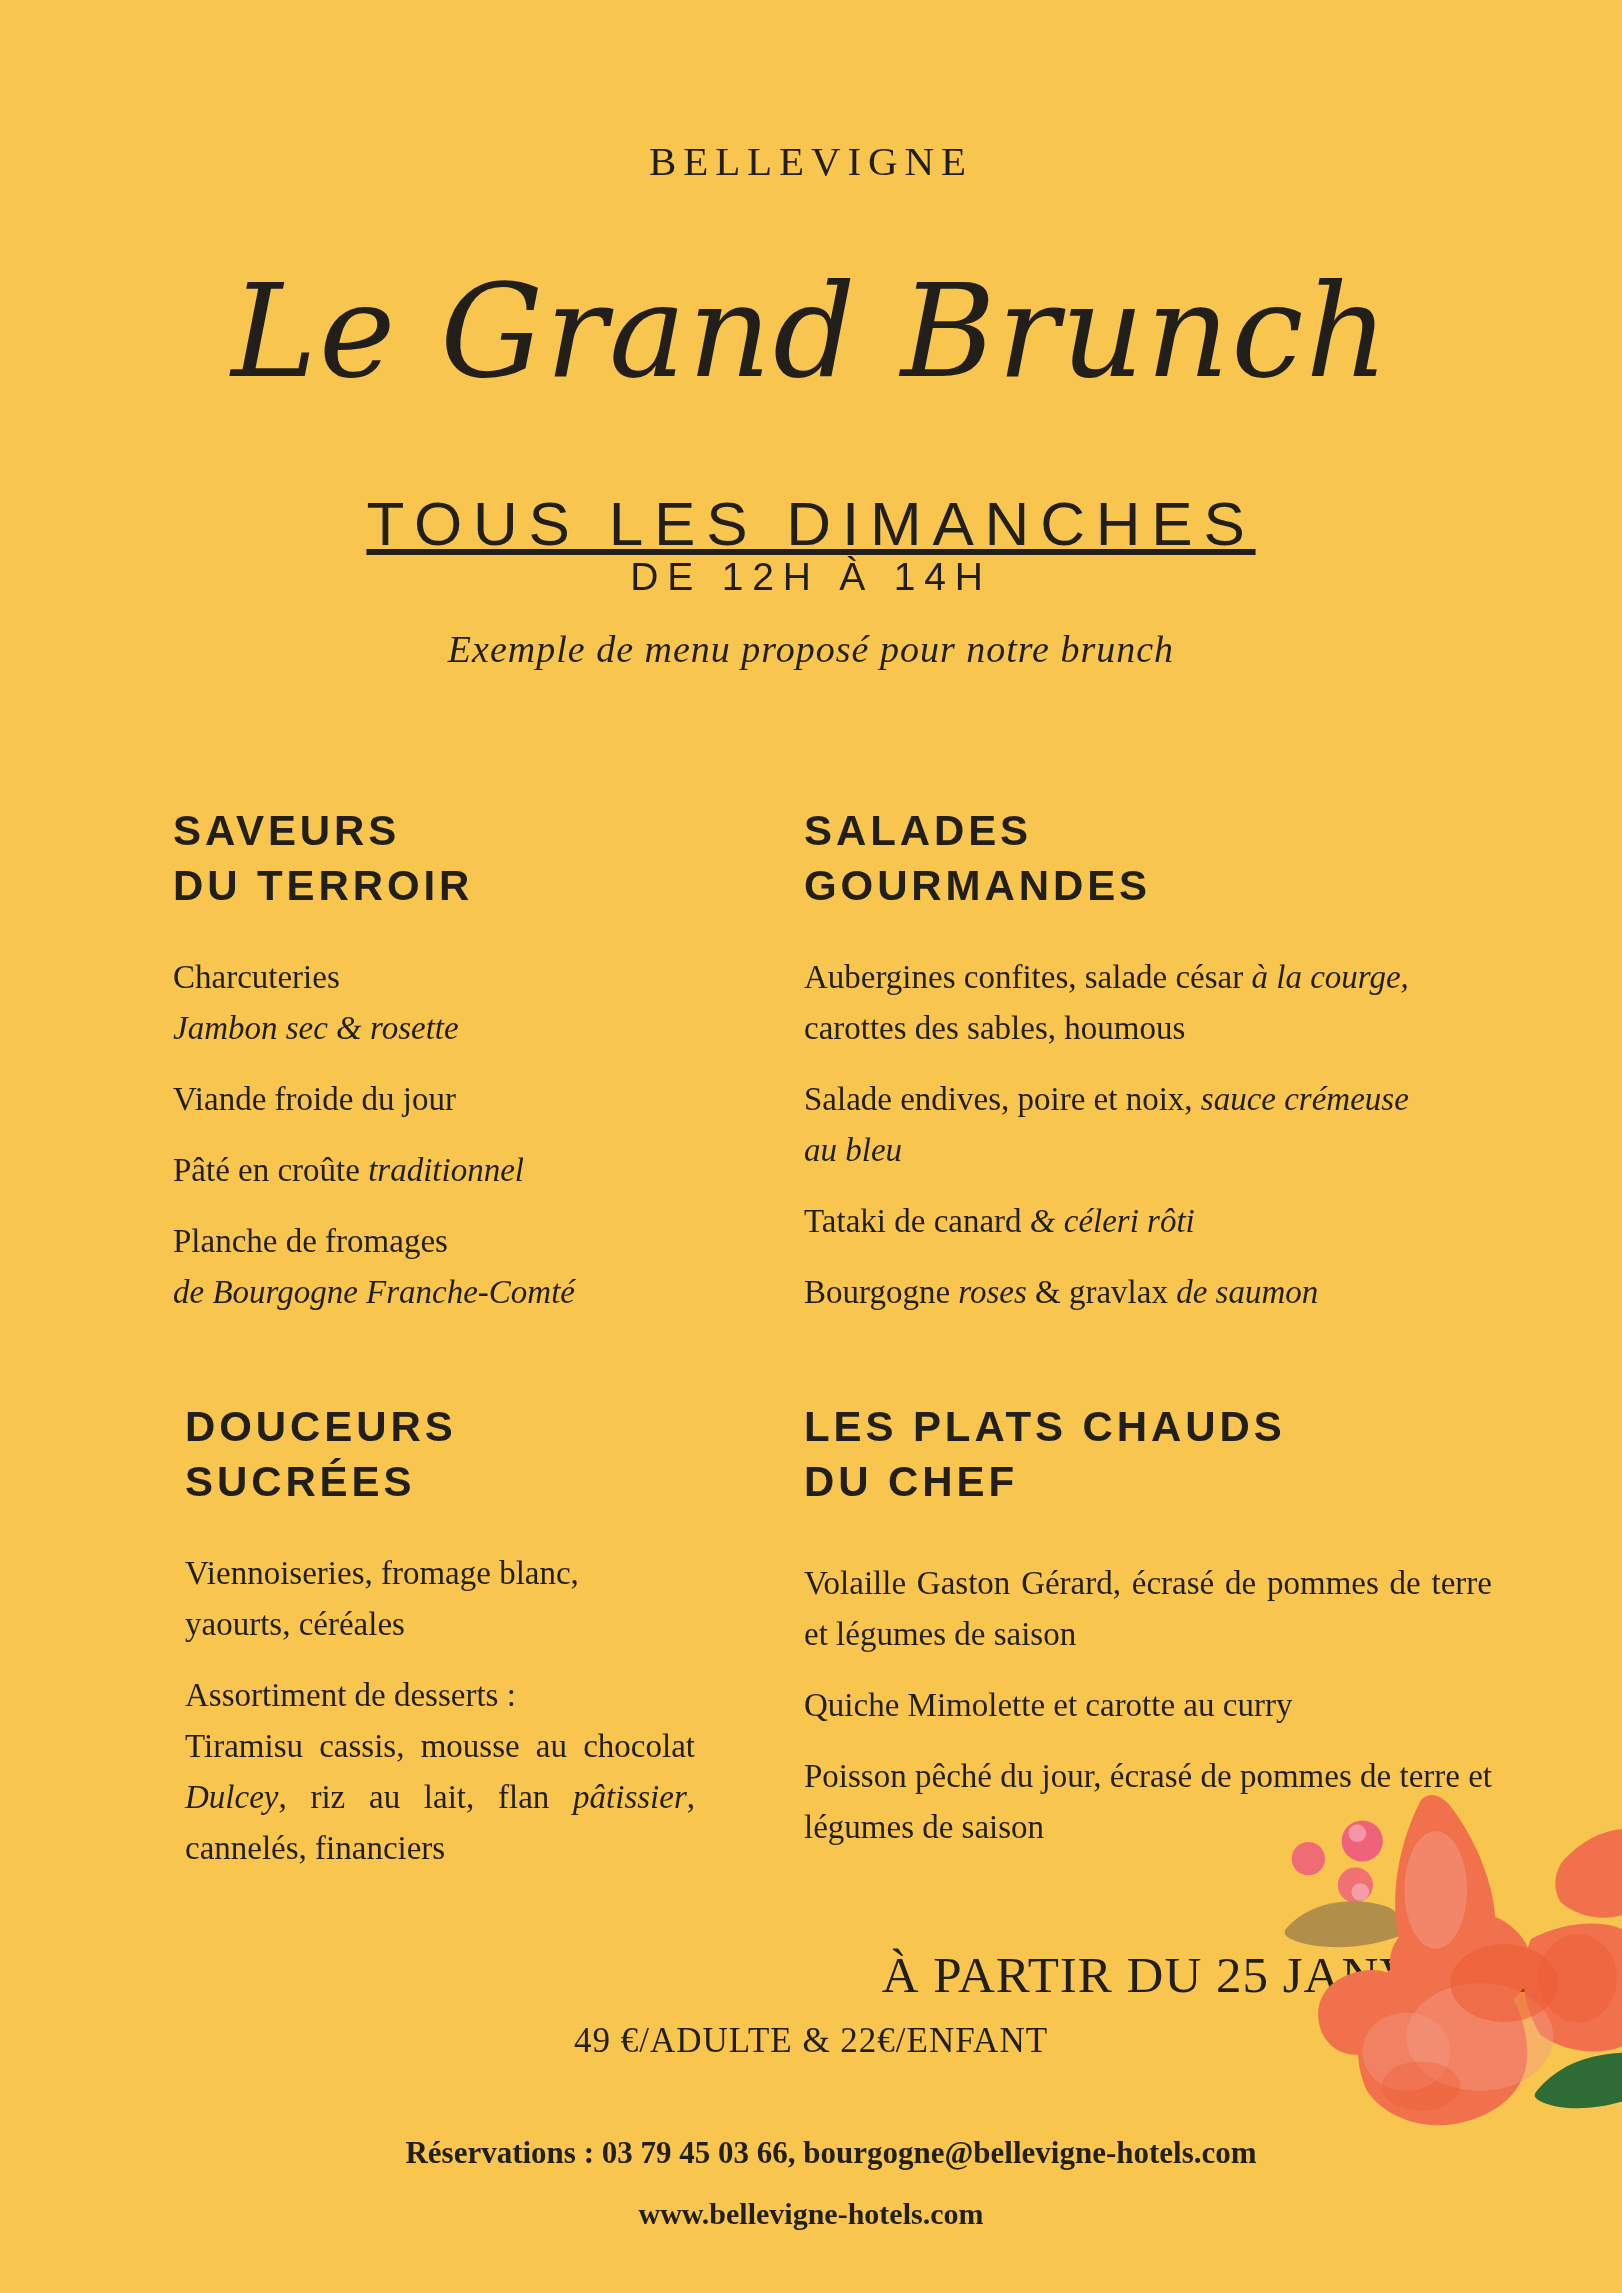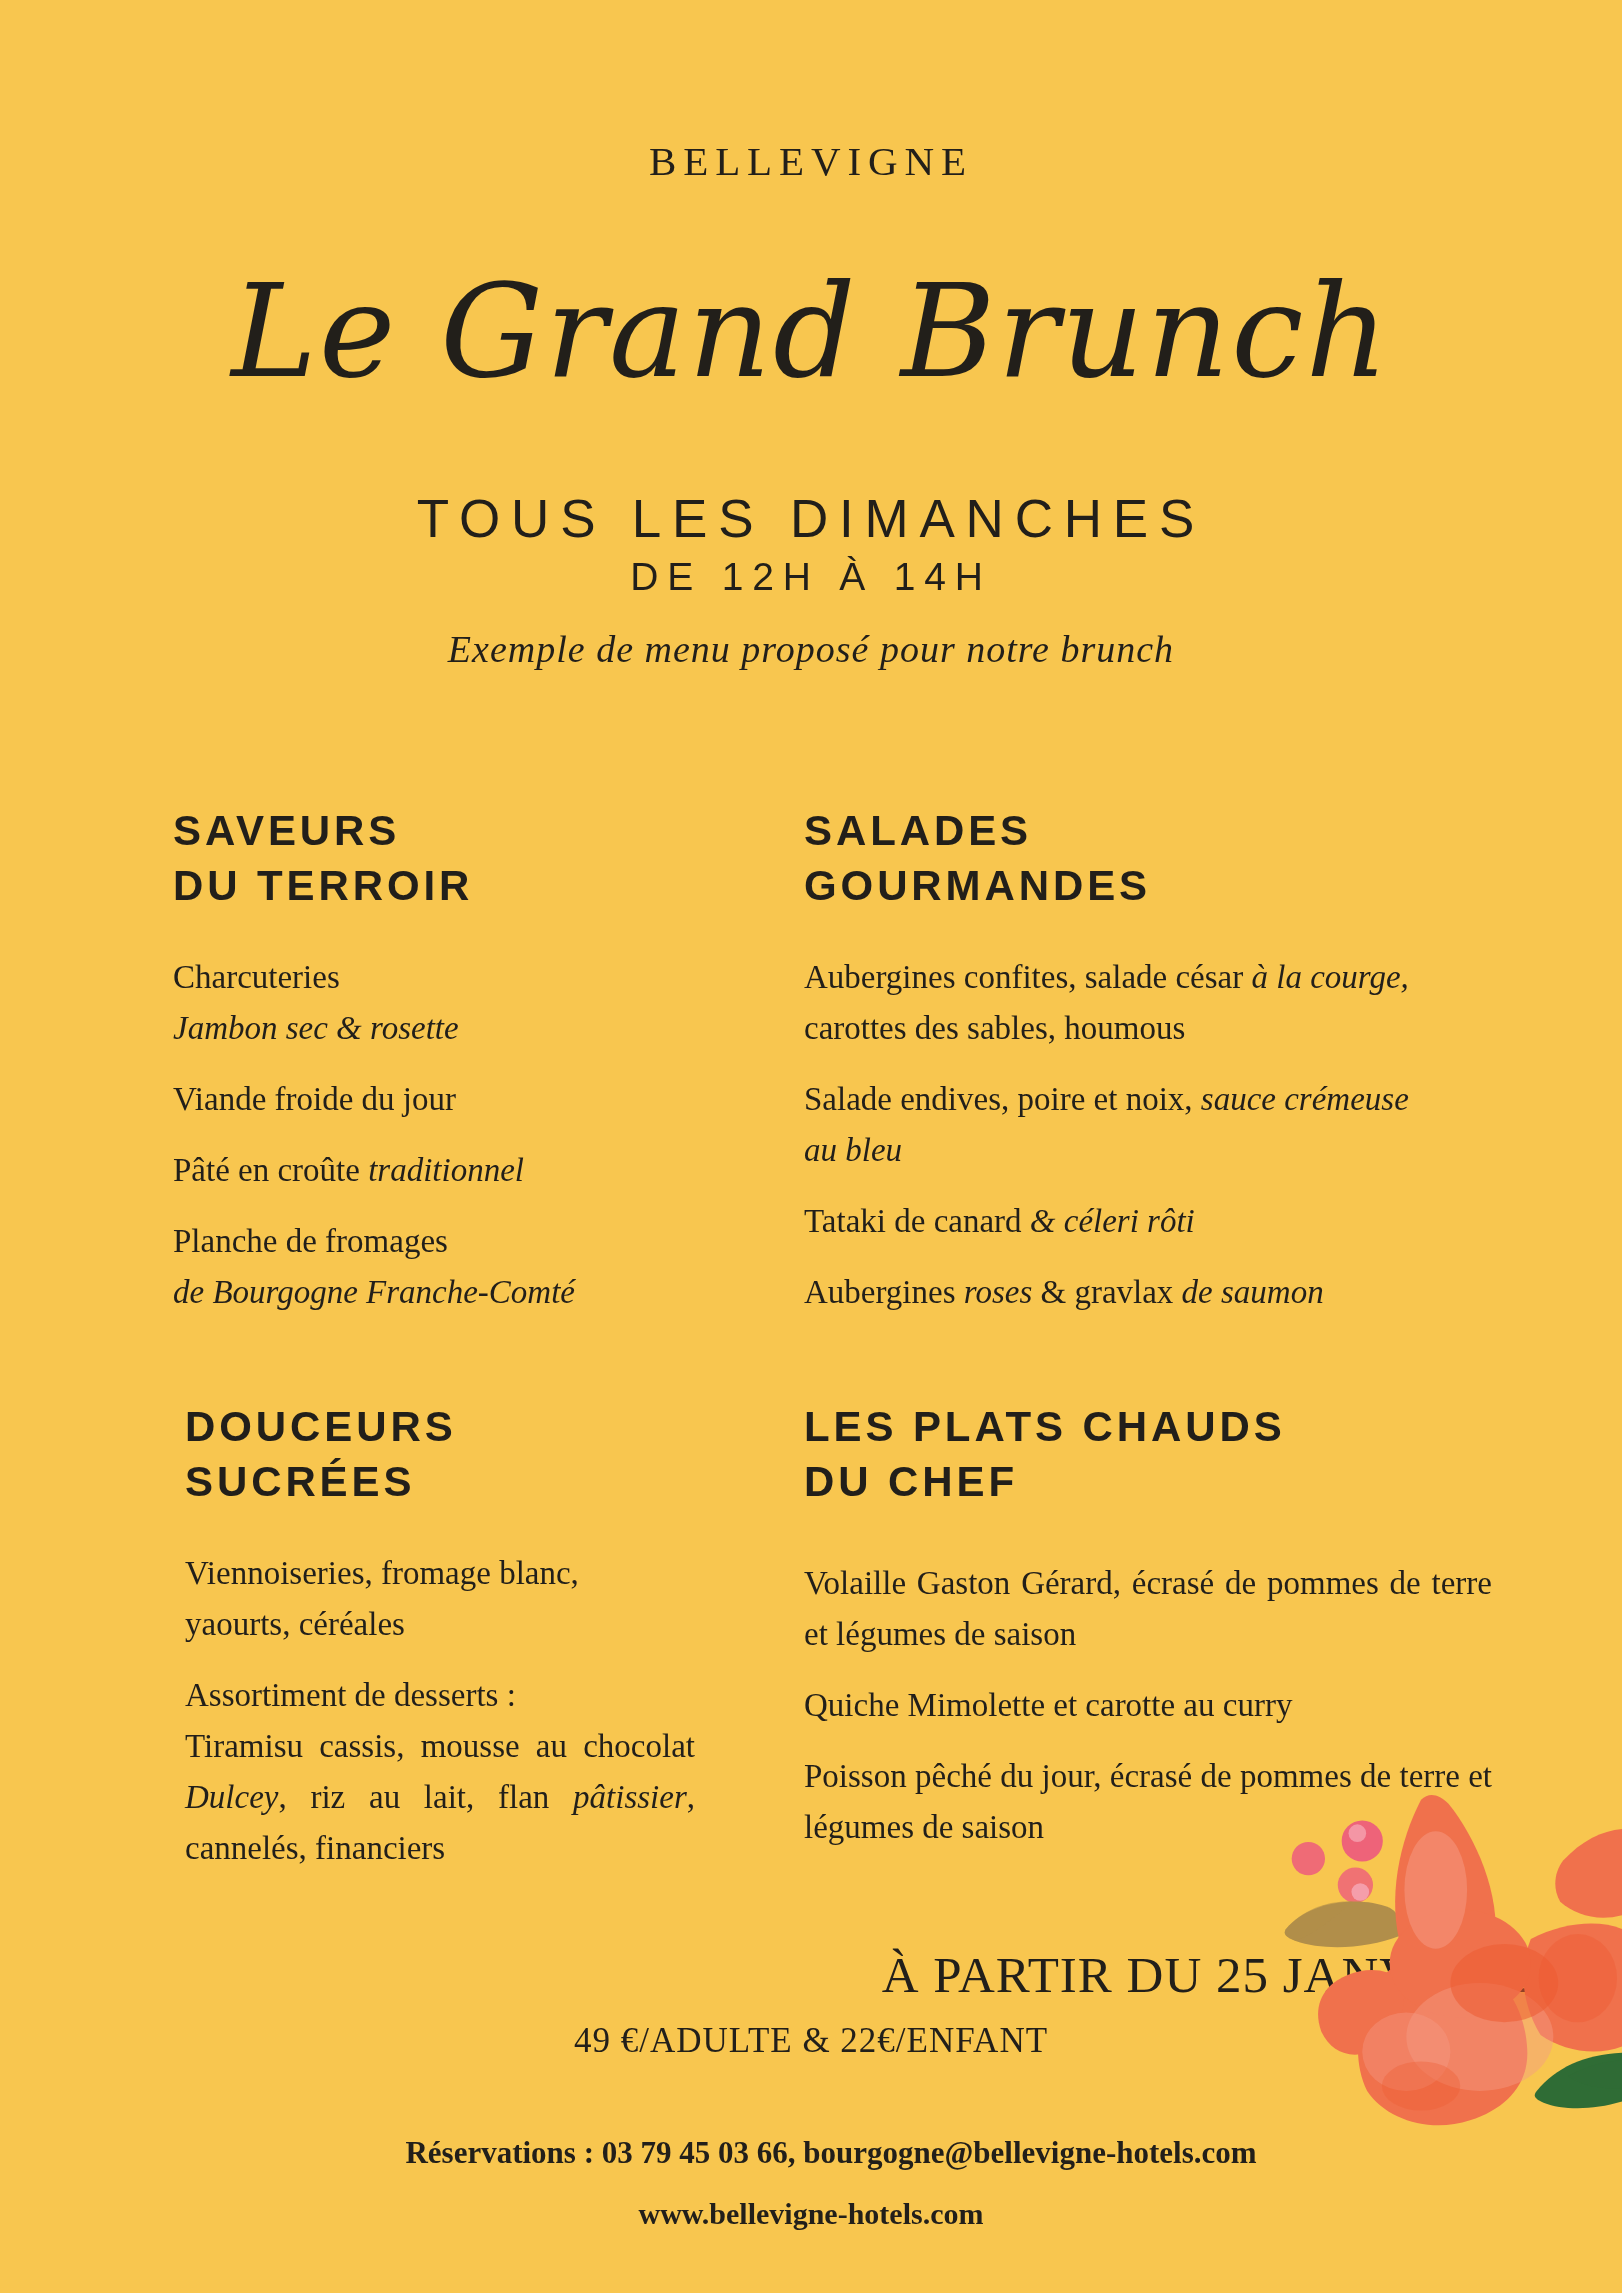--- a/index.html
+++ b/index.html
@@ -41,23 +41,24 @@
     top: 257px;
     font-family: "DejaVu Serif", serif;
     font-style: italic;
     font-size: 129px;
     line-height: 1.15;
     letter-spacing: 2px;
   }
   .sched1 {
     top: 488px;
     font-family: "Liberation Sans", sans-serif;
-    font-size: 53px;
+    font-size: 62px;
     letter-spacing: 10.8px;
     font-weight: 400;
+    text-decoration: underline;
   }
   .sched2 {
     top: 555px;
     font-family: "Liberation Sans", sans-serif;
     font-size: 39px;
     letter-spacing: 8.8px;
     font-weight: 400;
   }
   .subtitle {
     top: 627px;
@@ -137,21 +138,21 @@
     <p class="item"><span>Charcuteries</span><br><em>Jambon sec &amp; rosette</em></p>
     <p class="item"><span>Viande froide du jour</span></p>
     <p class="item"><span>Pâté en croûte </span><em>traditionnel</em></p>
     <p class="item"><span>Planche de fromages</span><br><em>de Bourgogne Franche-Comté</em></p>
   </section>
 <section class="section sec-r1">
     <h2 class="sec-heading">SALADES<br>GOURMANDES</h2>
     <p class="item"><span>Aubergines confites, salade césar </span><em>à la courge,</em><br><span>carottes des sables, houmous</span></p>
     <p class="item"><span>Salade endives, poire et noix, </span><em>sauce crémeuse</em><br><em>au bleu</em></p>
     <p class="item"><span>Tataki de canard </span><em>&amp; céleri rôti</em></p>
-    <p class="item"><span>Aubergines </span><em>roses</em><span> &amp; gravlax </span><em>de saumon</em></p>
+    <p class="item"><span>Bourgogne </span><em>roses</em><span> &amp; gravlax </span><em>de saumon</em></p>
   </section>
 <section class="section sec-l2">
     <h2 class="sec-heading">DOUCEURS<br>SUCRÉES</h2>
     <p class="item"><span>Viennoiseries, fromage blanc,</span><br><span>yaourts, céréales</span></p>
     <p class="item justify"><span>Assortiment de desserts :</span><br><span>Tiramisu cassis, mousse au chocolat </span><em>Dulcey</em><span>, riz au lait, flan </span><em>pâtissier</em><span>, cannelés, financiers</span></p>
   </section>
 <section class="section sec-r2">
     <h2 class="sec-heading">LES PLATS CHAUDS<br>DU CHEF</h2>
     <p class="item justify"><span>Volaille Gaston Gérard, écrasé de pommes de terre et légumes de saison</span></p>
     <p class="item"><span>Quiche Mimolette et carotte au curry</span></p>

